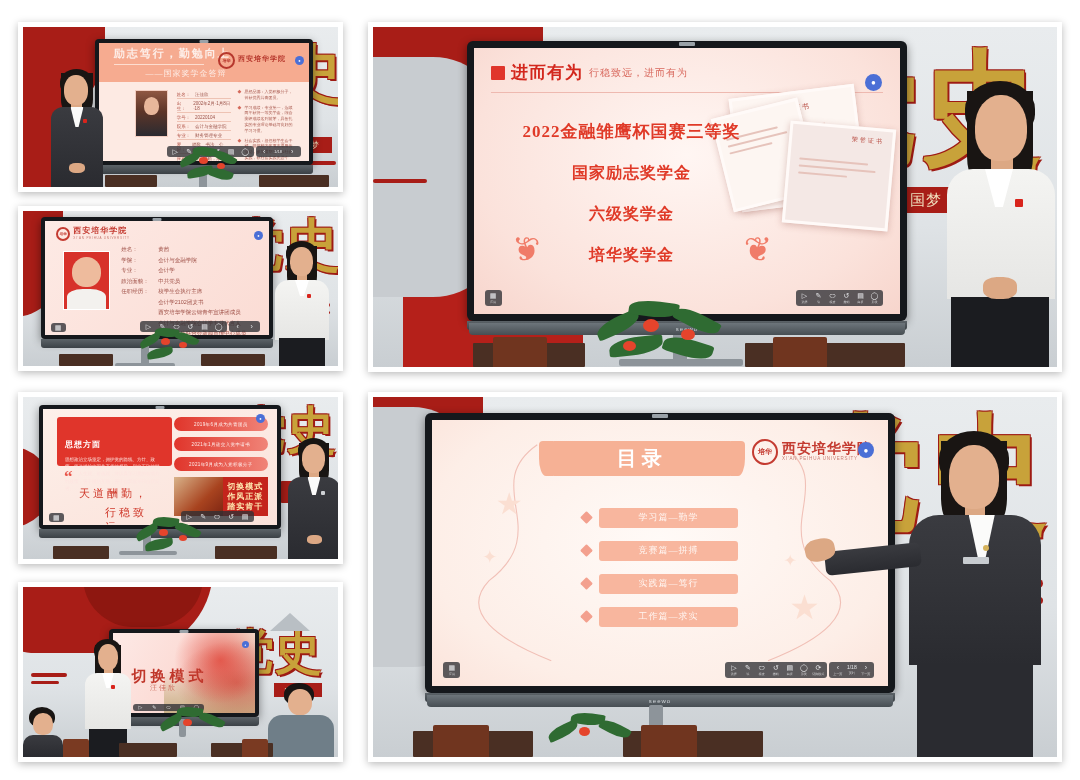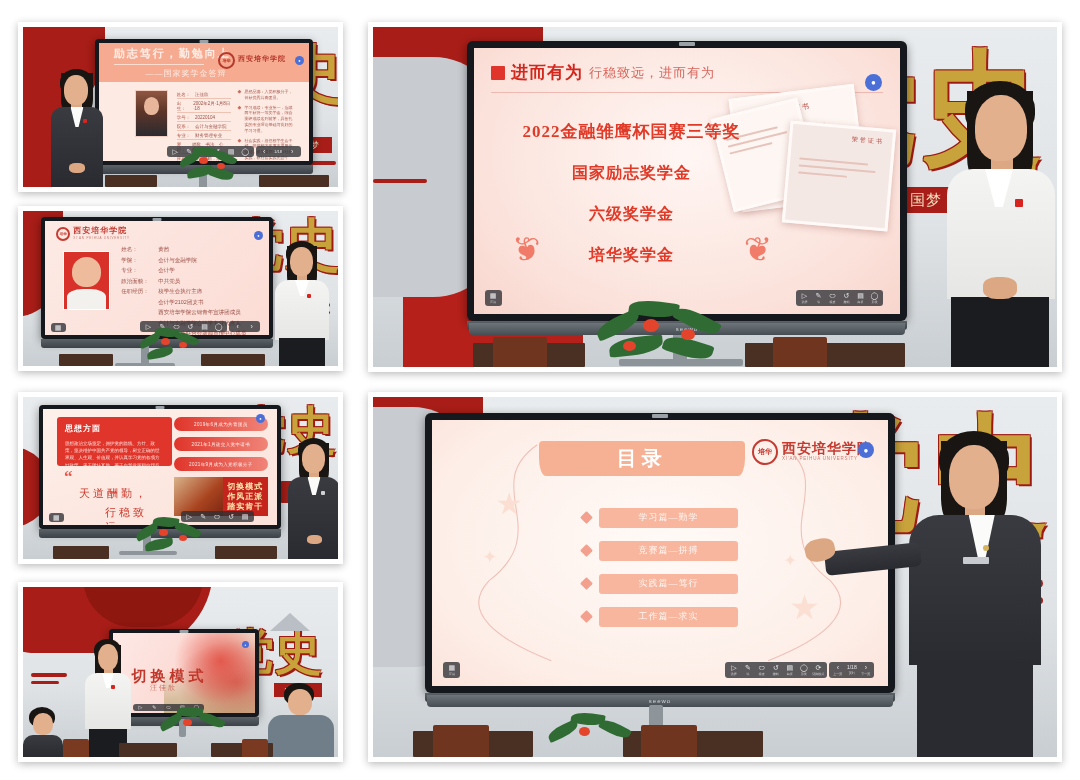--- a/index.html
+++ b/index.html
@@ -87,21 +87,21 @@
   }
   .aw-head {
     position: absolute; left: 4%; top: 5%;
     display: flex; align-items: center; gap: 6px;
   }
   .aw-sq { width: 14px; height: 14px; background: #e0352b; border-radius: 1px; }
   .aw-title {
     color: #d3271d; font-weight: bold; font-size: 17px;
     font-family: "Liberation Serif", serif; letter-spacing: 1px;
   }
-  .aw-sub { color: #d8675c; font-size: 13px; letter-spacing: 1px; }
+  .aw-sub { color: #d8675c; font-size: 10px; letter-spacing: 1px; }
   .aw-rule {
     position: absolute; left: 4%; right: 4%; top: 16.5%;
     height: 1px; background: #eeb9b0;
   }
   .aw-lines {
     position: absolute; left: 6%; top: 27%; width: 62%;
     display: flex; flex-direction: column; gap: 20px;
     text-align: center;
   }
   .aw-line {
@@ -241,21 +241,21 @@
   .p2-rows { position: absolute; left: 34%; top: 22%; width: 56%; }
   .p2-row { display: flex; gap: 5px; margin-bottom: 3.5px; }
   .p2-k { color: #9e4f46; font-size: 5.5px; width: 32px; flex: none; }
   .p2-v { color: #9e4f46; font-size: 5.5px; }
   .p2-sub { color: #9e4f46; font-size: 5.5px; margin: 0 0 3.5px 37px; }
 
   
   .slide-idea { position: absolute; inset: 0; background: linear-gradient(160deg,#fdf0ea 0%,#fbe2da 100%); }
   .id-card {
     position: absolute; left: 6%; top: 7%; width: 49%; height: 42%;
-    background: #e0352b; border-radius: 3px; padding: 6px 8px;
+    background: #e0352b; border-radius: 3px; padding: 22px 8px;
   }
   .id-card-t { color: #fff; font-family: "Liberation Serif", serif; font-weight: bold; font-size: 8px; letter-spacing: 1px; }
   .id-card-b { color: #fde4e0; font-size: 4.5px; line-height: 1.6; margin-top: 6px; }
   .id-quote { position: absolute; left: 9%; top: 54%; width: 46%; }
   .id-qmark { color: #e8564a; font-family: "Liberation Serif", serif; font-size: 17px; font-weight: bold; line-height: .6; }
   .id-q1 { color: #cf3a2c; font-family: "Liberation Serif", serif; font-size: 11px; letter-spacing: 3px; margin: 4px 0 0 14%; }
   .id-q2 { color: #cf3a2c; font-family: "Liberation Serif", serif; font-size: 11px; letter-spacing: 3px; margin: 4px 0 0 38%; }
   .id-tl { position: absolute; right: 4%; top: 7%; width: 40%; display: flex; flex-direction: column; gap: 6px; }
   .id-pill {
     height: 14px; border-radius: 8px;

